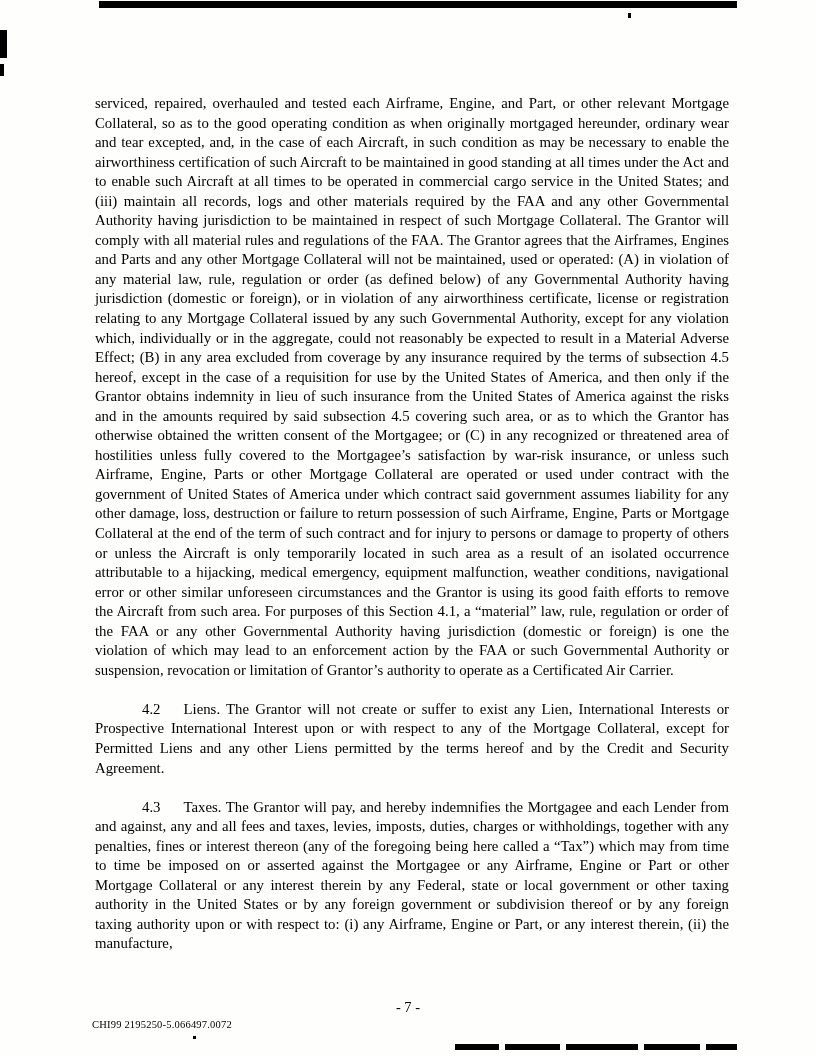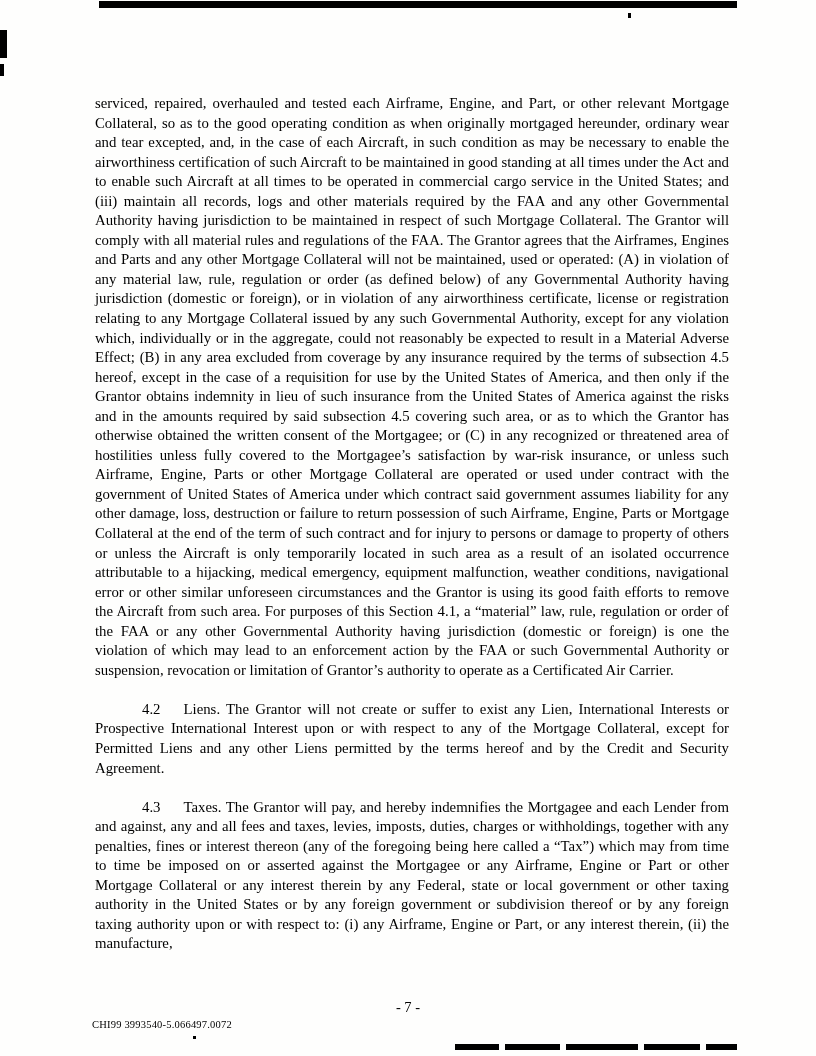--- a/index.html
+++ b/index.html
@@ -64,15 +64,15 @@
 
     <p class="para">serviced, repaired, overhauled and tested each Airframe, Engine, and Part, or other relevant Mortgage Collateral, so as to the good operating condition as when originally mortgaged hereunder, ordinary wear and tear excepted, and, in the case of each Aircraft, in such condition as may be necessary to enable the airworthiness certification of such Aircraft to be maintained in good standing at all times under the Act and to enable such Aircraft at all times to be operated in commercial cargo service in the United States; and (iii) maintain all records, logs and other materials required by the FAA and any other Governmental Authority having jurisdiction to be maintained in respect of such Mortgage Collateral. The Grantor will comply with all material rules and regulations of the FAA. The Grantor agrees that the Airframes, Engines and Parts and any other Mortgage Collateral will not be maintained, used or operated: (A) in violation of any material law, rule, regulation or order (as defined below) of any Governmental Authority having jurisdiction (domestic or foreign), or in violation of any airworthiness certificate, license or registration relating to any Mortgage Collateral issued by any such Governmental Authority, except for any violation which, individually or in the aggregate, could not reasonably be expected to result in a Material Adverse Effect; (B) in any area excluded from coverage by any insurance required by the terms of subsection 4.5 hereof, except in the case of a requisition for use by the United States of America, and then only if the Grantor obtains indemnity in lieu of such insurance from the United States of America against the risks and in the amounts required by said subsection 4.5 covering such area, or as to which the Grantor has otherwise obtained the written consent of the Mortgagee; or (C) in any recognized or threatened area of hostilities unless fully covered to the Mortgagee’s satisfaction by war-risk insurance, or unless such Airframe, Engine, Parts or other Mortgage Collateral are operated or used under contract with the government of United States of America under which contract said government assumes liability for any other damage, loss, destruction or failure to return possession of such Airframe, Engine, Parts or Mortgage Collateral at the end of the term of such contract and for injury to persons or damage to property of others or unless the Aircraft is only temporarily located in such area as a result of an isolated occurrence attributable to a hijacking, medical emergency, equipment malfunction, weather conditions, navigational error or other similar unforeseen circumstances and the Grantor is using its good faith efforts to remove the Aircraft from such area. For purposes of this Section 4.1, a “material” law, rule, regulation or order of the FAA or any other Governmental Authority having jurisdiction (domestic or foreign) is one the violation of which may lead to an enforcement action by the FAA or such Governmental Authority or suspension, revocation or limitation of Grantor’s authority to operate as a Certificated Air Carrier.</p>
 
     <p class="para section"><span>4.2</span><span class="gap"></span><span class="u">Liens</span><span>.</span><span> The Grantor will not create or suffer to exist any Lien, International Interests or Prospective International Interest upon or with respect to any of the Mortgage Collateral, except for Permitted Liens and any other Liens permitted by the terms hereof and by the Credit and Security Agreement.</span></p>
 
     <p class="para section"><span>4.3</span><span class="gap"></span><span class="u">Taxes</span><span>.</span><span> The Grantor will pay, and hereby indemnifies the Mortgagee and each Lender from and against, any and all fees and taxes, levies, imposts, duties, charges or withholdings, together with any penalties, fines or interest thereon (any of the foregoing being here called a “</span><span class="u">Tax</span><span>”) which may from time to time be imposed on or asserted against the Mortgagee or any Airframe, Engine or Part or other Mortgage Collateral or any interest therein by any Federal, state or local government or other taxing authority in the United States or by any foreign government or subdivision thereof or by any foreign taxing authority upon or with respect to: (i) any Airframe, Engine or Part, or any interest therein, (ii) the manufacture,</span></p>
 
   </div>
 
   <div class="footer-page">- 7 -</div>
-  <div class="footer-id">CHI99 3993540-5.066497.0072</div>
+  <div class="footer-id">CHI99 2195250-5.066497.0072</div>
 
 </div>
 
 </body></html>

